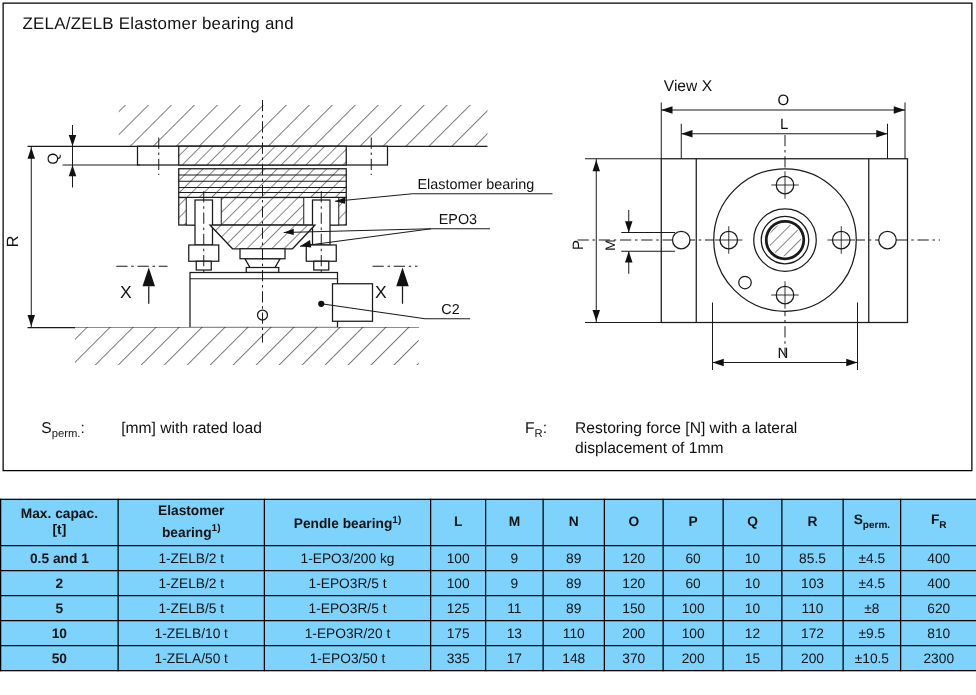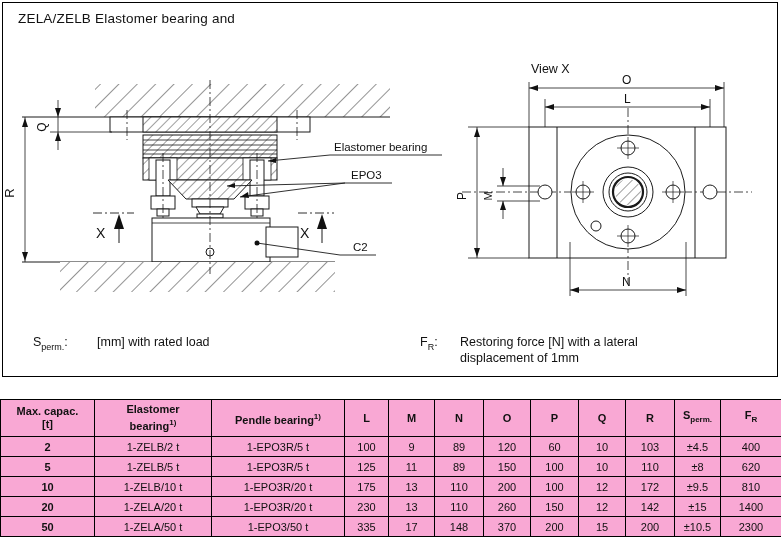--- a/index.html
+++ b/index.html
@@ -7,21 +7,21 @@
        font-family:"Liberation Sans",sans-serif;overflow:hidden}
   .figure-box{position:absolute;left:2px;top:2px;width:774px;height:373px;border:1px solid #000;background:#fff}
   .doc-title{position:absolute;left:18px;top:10px;font-size:13.5px;font-weight:normal;line-height:17px;letter-spacing:.2px}
   .doc-title .tline{display:block}
   .doc-title sup{font-size:9px}
   .drawing{position:absolute;left:0;top:0}
   .drawing text{font-family:"Liberation Sans",sans-serif;fill:#111}
   .note{position:absolute;font-size:12.5px;line-height:16px}
   .note .nline{display:block}
   .note sub{font-size:9px}
-  .spec-table{position:absolute;left:0;top:399px;width:781px;border-collapse:collapse;table-layout:fixed;font-size:11px;background:#f9a8d4}
+  .spec-table{position:absolute;left:0;top:399px;width:781px;border-collapse:collapse;table-layout:fixed;font-size:11px;background:#7dd3fc}
   .spec-table th,.spec-table td{border:1px solid #000;text-align:center;vertical-align:middle;padding:0;overflow:hidden;white-space:nowrap}
   .spec-table th{font-weight:bold;height:36px;line-height:13px}
   .spec-table td{height:19px}
   .spec-table td.c0{font-weight:bold}
   .spec-table sup{font-size:8px}
   .spec-table sub{font-size:8px}
   .hline{display:block}
 </style>
 </head>
 <body>
@@ -282,20 +282,34 @@
     <th>O</th>
     <th>P</th>
     <th>Q</th>
     <th>R</th>
     <th><span>S</span><sub>perm.</sub></th>
     <th><span>F</span><sub>R</sub></th>
   </tr>
   </thead>
   <tbody>
   <tr>
+    <td class="c0">0.5 and 1</td>
+        <td>1-ZELB/2 t</td>
+        <td>1-EPO3/200 kg</td>
+        <td>100</td>
+        <td>9</td>
+        <td>89</td>
+        <td>120</td>
+        <td>60</td>
+        <td>10</td>
+        <td>85.5</td>
+        <td>±4.5</td>
+        <td>400</td>
+  </tr>
+  <tr>
     <td class="c0">2</td>
         <td>1-ZELB/2 t</td>
         <td>1-EPO3R/5 t</td>
         <td>100</td>
         <td>9</td>
         <td>89</td>
         <td>120</td>
         <td>60</td>
         <td>10</td>
         <td>103</td>
@@ -324,34 +338,20 @@
         <td>13</td>
         <td>110</td>
         <td>200</td>
         <td>100</td>
         <td>12</td>
         <td>172</td>
         <td>±9.5</td>
         <td>810</td>
   </tr>
   <tr>
-    <td class="c0">20</td>
-        <td>1-ZELA/20 t</td>
-        <td>1-EPO3R/20 t</td>
-        <td>230</td>
-        <td>13</td>
-        <td>110</td>
-        <td>260</td>
-        <td>150</td>
-        <td>12</td>
-        <td>142</td>
-        <td>±15</td>
-        <td>1400</td>
-  </tr>
-  <tr>
     <td class="c0">50</td>
         <td>1-ZELA/50 t</td>
         <td>1-EPO3/50 t</td>
         <td>335</td>
         <td>17</td>
         <td>148</td>
         <td>370</td>
         <td>200</td>
         <td>15</td>
         <td>200</td>

